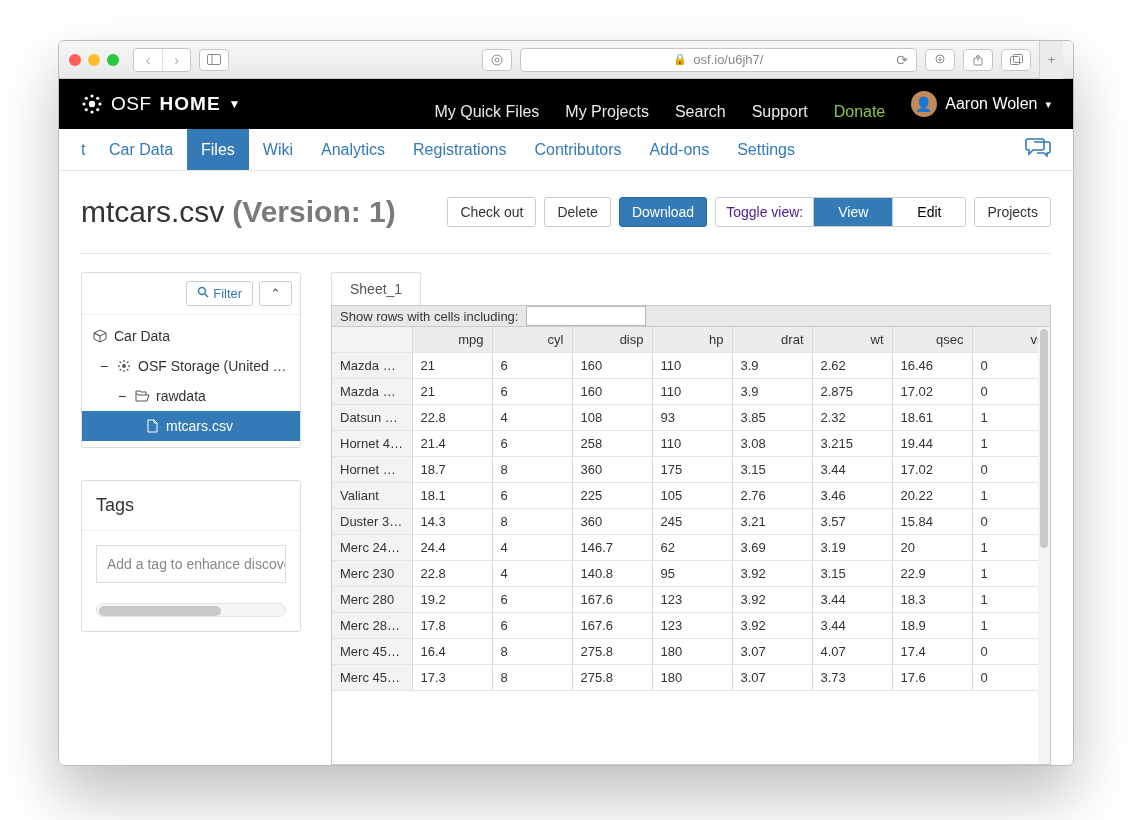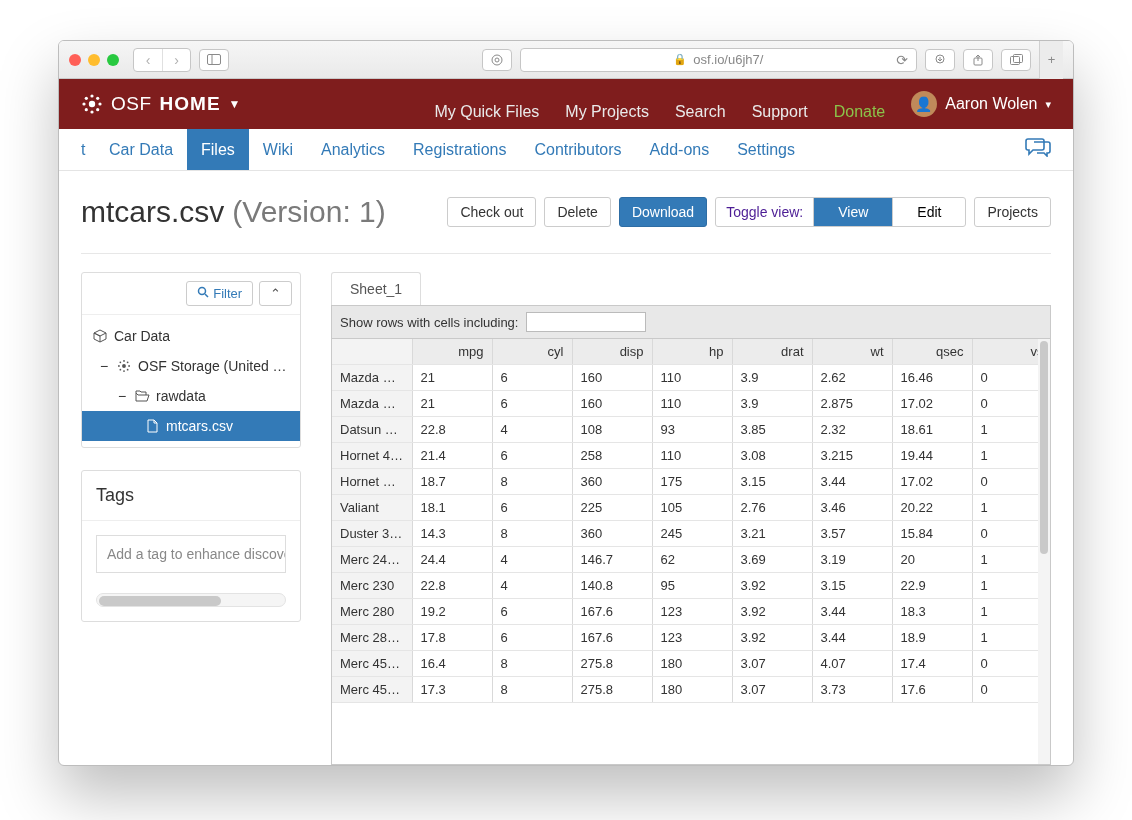--- a/index.html
+++ b/index.html
@@ -44,21 +44,21 @@
     display:flex; align-items:center; justify-content:center; gap:6px; position:relative;
     color:#888; font-size:13px;
   }
   .addr .lock{font-size:11px;color:#888;}
   .addr .reload{position:absolute;right:8px;color:#8a8a8a;font-size:14px;}
   .chrome-right{display:flex;gap:8px;}
   .tab-plus{width:24px;height:38px;display:flex;align-items:center;justify-content:center;color:#8a8a8a;border-left:1px solid #d0d0d0;background:#ececec;}
 
   
   .topnav{
-    height:50px;background:#7f1d1d;color:#fff;display:flex;align-items:center;padding:0 22px;gap:26px;font-size:16px;
+    height:50px;background:#000000;color:#fff;display:flex;align-items:center;padding:0 22px;gap:26px;font-size:16px;
   }
   .brand{display:flex;align-items:center;gap:8px;font-size:19px;font-weight:300;letter-spacing:0.5px;}
   .brand .logo{width:22px;height:22px;position:relative;}
   .brand .logo svg{display:block;}
   .brand .home{font-weight:700;letter-spacing:1px;}
   .brand .caret{font-size:12px;}
   .topnav .spacer{flex:1;}
   .topnav a{color:#eaeaea;cursor:pointer;margin-top:16px;}
   .topnav a.donate{color:#8bc34a;}
   .user{display:flex;align-items:center;gap:8px;}
@@ -73,55 +73,55 @@
   .subnav .proj{color:#337ab7;display:flex;align-items:center;margin-right:14px;}
   .subnav .tab{padding:0 14px;display:flex;align-items:center;color:#337ab7;cursor:pointer;}
   .subnav .tab.active{background:#337ab7;color:#fff;}
   .subnav .right{margin-left:auto;display:flex;align-items:center;padding-right:22px;}
   .speech{color:#337ab7;font-size:22px;}
 
   
   .content{padding:24px 22px 0 22px;display:flex;flex-direction:column;height:calc(100% - 38px - 50px - 42px);}
   .title-row{display:flex;align-items:center;gap:8px;margin-bottom:6px;}
   .title-row h1{font-size:30px;font-weight:300;color:#333;}
-  .title-row .version{font-size:30px;font-weight:400;color:#7a7a7a;}
+  .title-row .version{font-size:30px;font-weight:700;color:#7a7a7a;}
   .title-row .btns{margin-left:auto;display:flex;gap:8px;align-items:center;flex-wrap:wrap;}
   .btn{border:1px solid #ccc;background:#fff;color:#333;padding:6px 12px;border-radius:3px;font-size:14px;cursor:pointer;}
   .btn.primary{background:#337ab7;border-color:#2e6da4;color:#fff;}
   .seg{display:flex;border:1px solid #ccc;border-radius:3px;overflow:hidden;align-items:center;}
   .seg .lbl{padding:6px 10px;color:#4c1d95;font-size:14px;border-right:1px solid #ccc;}
   .seg .opt{padding:6px 24px;font-size:14px;cursor:pointer;border-right:1px solid #ccc;}
   .seg .opt:last-child{border-right:none;}
   .seg .opt.active{background:#337ab7;color:#fff;}
 
   .hr{height:1px;background:#e7e7e7;margin:18px 0 18px 0;}
 
   .cols{display:flex;gap:30px;flex:1;min-height:0;}
   .side{width:220px;flex-shrink:0;}
-  .panel{border:1px solid #ddd;border-radius:3px;background:#fff;margin-bottom:22px;}
+  .panel{border:1px solid #ddd;border-radius:3px;background:#fff;margin-bottom:32px;}
   .panel .hdr{padding:8px;display:flex;justify-content:flex-end;gap:6px;border-bottom:1px solid #eee;}
   .btn-sm{border:1px solid #ccc;background:#fff;color:#337ab7;padding:4px 10px;border-radius:3px;font-size:13px;display:flex;align-items:center;gap:4px;cursor:pointer;}
   .tree{padding:6px 0 6px 0;font-size:14px;color:#333;}
   .tree-row{display:flex;align-items:center;gap:6px;padding:7px 10px;cursor:pointer;white-space:nowrap;overflow:hidden;text-overflow:ellipsis;}
   .tree-row.l1{padding-left:18px;}
   .tree-row.l2{padding-left:36px;}
   .tree-row.l3{padding-left:62px;}
   .tree-row.sel{background:#337ab7;color:#fff;}
   .tree-row .exp{width:10px;font-size:14px;color:inherit;}
   .tree-icon{width:16px;display:inline-flex;justify-content:center;}
   .tags-panel .tags-hdr{padding:14px 14px;border-bottom:1px solid #eee;font-size:18px;color:#333;font-weight:400;}
   .tags-body{padding:14px;}
   .tag-input{border:1px solid #ddd;padding:10px;font-size:14px;color:#888;background:#fff;white-space:nowrap;overflow:hidden;}
   .hscroll{height:14px;background:#f5f5f5;border:1px solid #e3e3e3;border-radius:7px;margin-top:20px;position:relative;}
   .hscroll .thumb{position:absolute;left:2px;top:2px;height:10px;width:65%;background:#c9c9c9;border-radius:5px;}
 
   .main{flex:1;min-width:0;display:flex;flex-direction:column;}
   .sheet-tabs{display:flex;}
   .sheet-tab{border:1px solid #ddd;border-bottom:none;background:#fff;padding:8px 18px;border-radius:3px 3px 0 0;font-size:14px;color:#555;cursor:pointer;}
-  .filterbar{border:1px solid #c9c9c9;background:#e8e8e8;padding:6px 8px;display:flex;align-items:center;gap:8px;font-size:13px;color:#333;}
+  .filterbar{border:1px solid #c9c9c9;background:#e8e8e8;padding:0 8px;display:flex;align-items:center;gap:8px;font-size:13px;color:#333;}
   .filterbar input{width:120px;height:20px;border:1px solid #bbb;background:#fff;padding:0 4px;font-size:13px;}
   .grid-wrap{border:1px solid #c9c9c9;border-top:none;flex:1;overflow:hidden;position:relative;}
   table.grid{border-collapse:collapse;width:100%;font-size:13px;color:#333;table-layout:fixed;}
   table.grid th, table.grid td{border-right:1px solid #d9d9d9;border-bottom:1px solid #e5e5e5;padding:5px 8px;text-align:left;height:24px;overflow:hidden;white-space:nowrap;text-overflow:ellipsis;}
   table.grid thead th{background:#ececec;font-weight:400;color:#333;position:sticky;top:0;text-align:right;}
   table.grid th:first-child, table.grid td:first-child{background:#f3f3f3;}
   table.grid col.rowhdr{width:80px;}
   table.grid col.c{width:80px;}
   .vscroll{position:absolute;right:0;top:0;bottom:0;width:12px;background:#f4f4f4;}
   .vscroll .thumb{position:absolute;top:2px;left:2px;right:2px;height:50%;background:#c9c9c9;border-radius:4px;}

